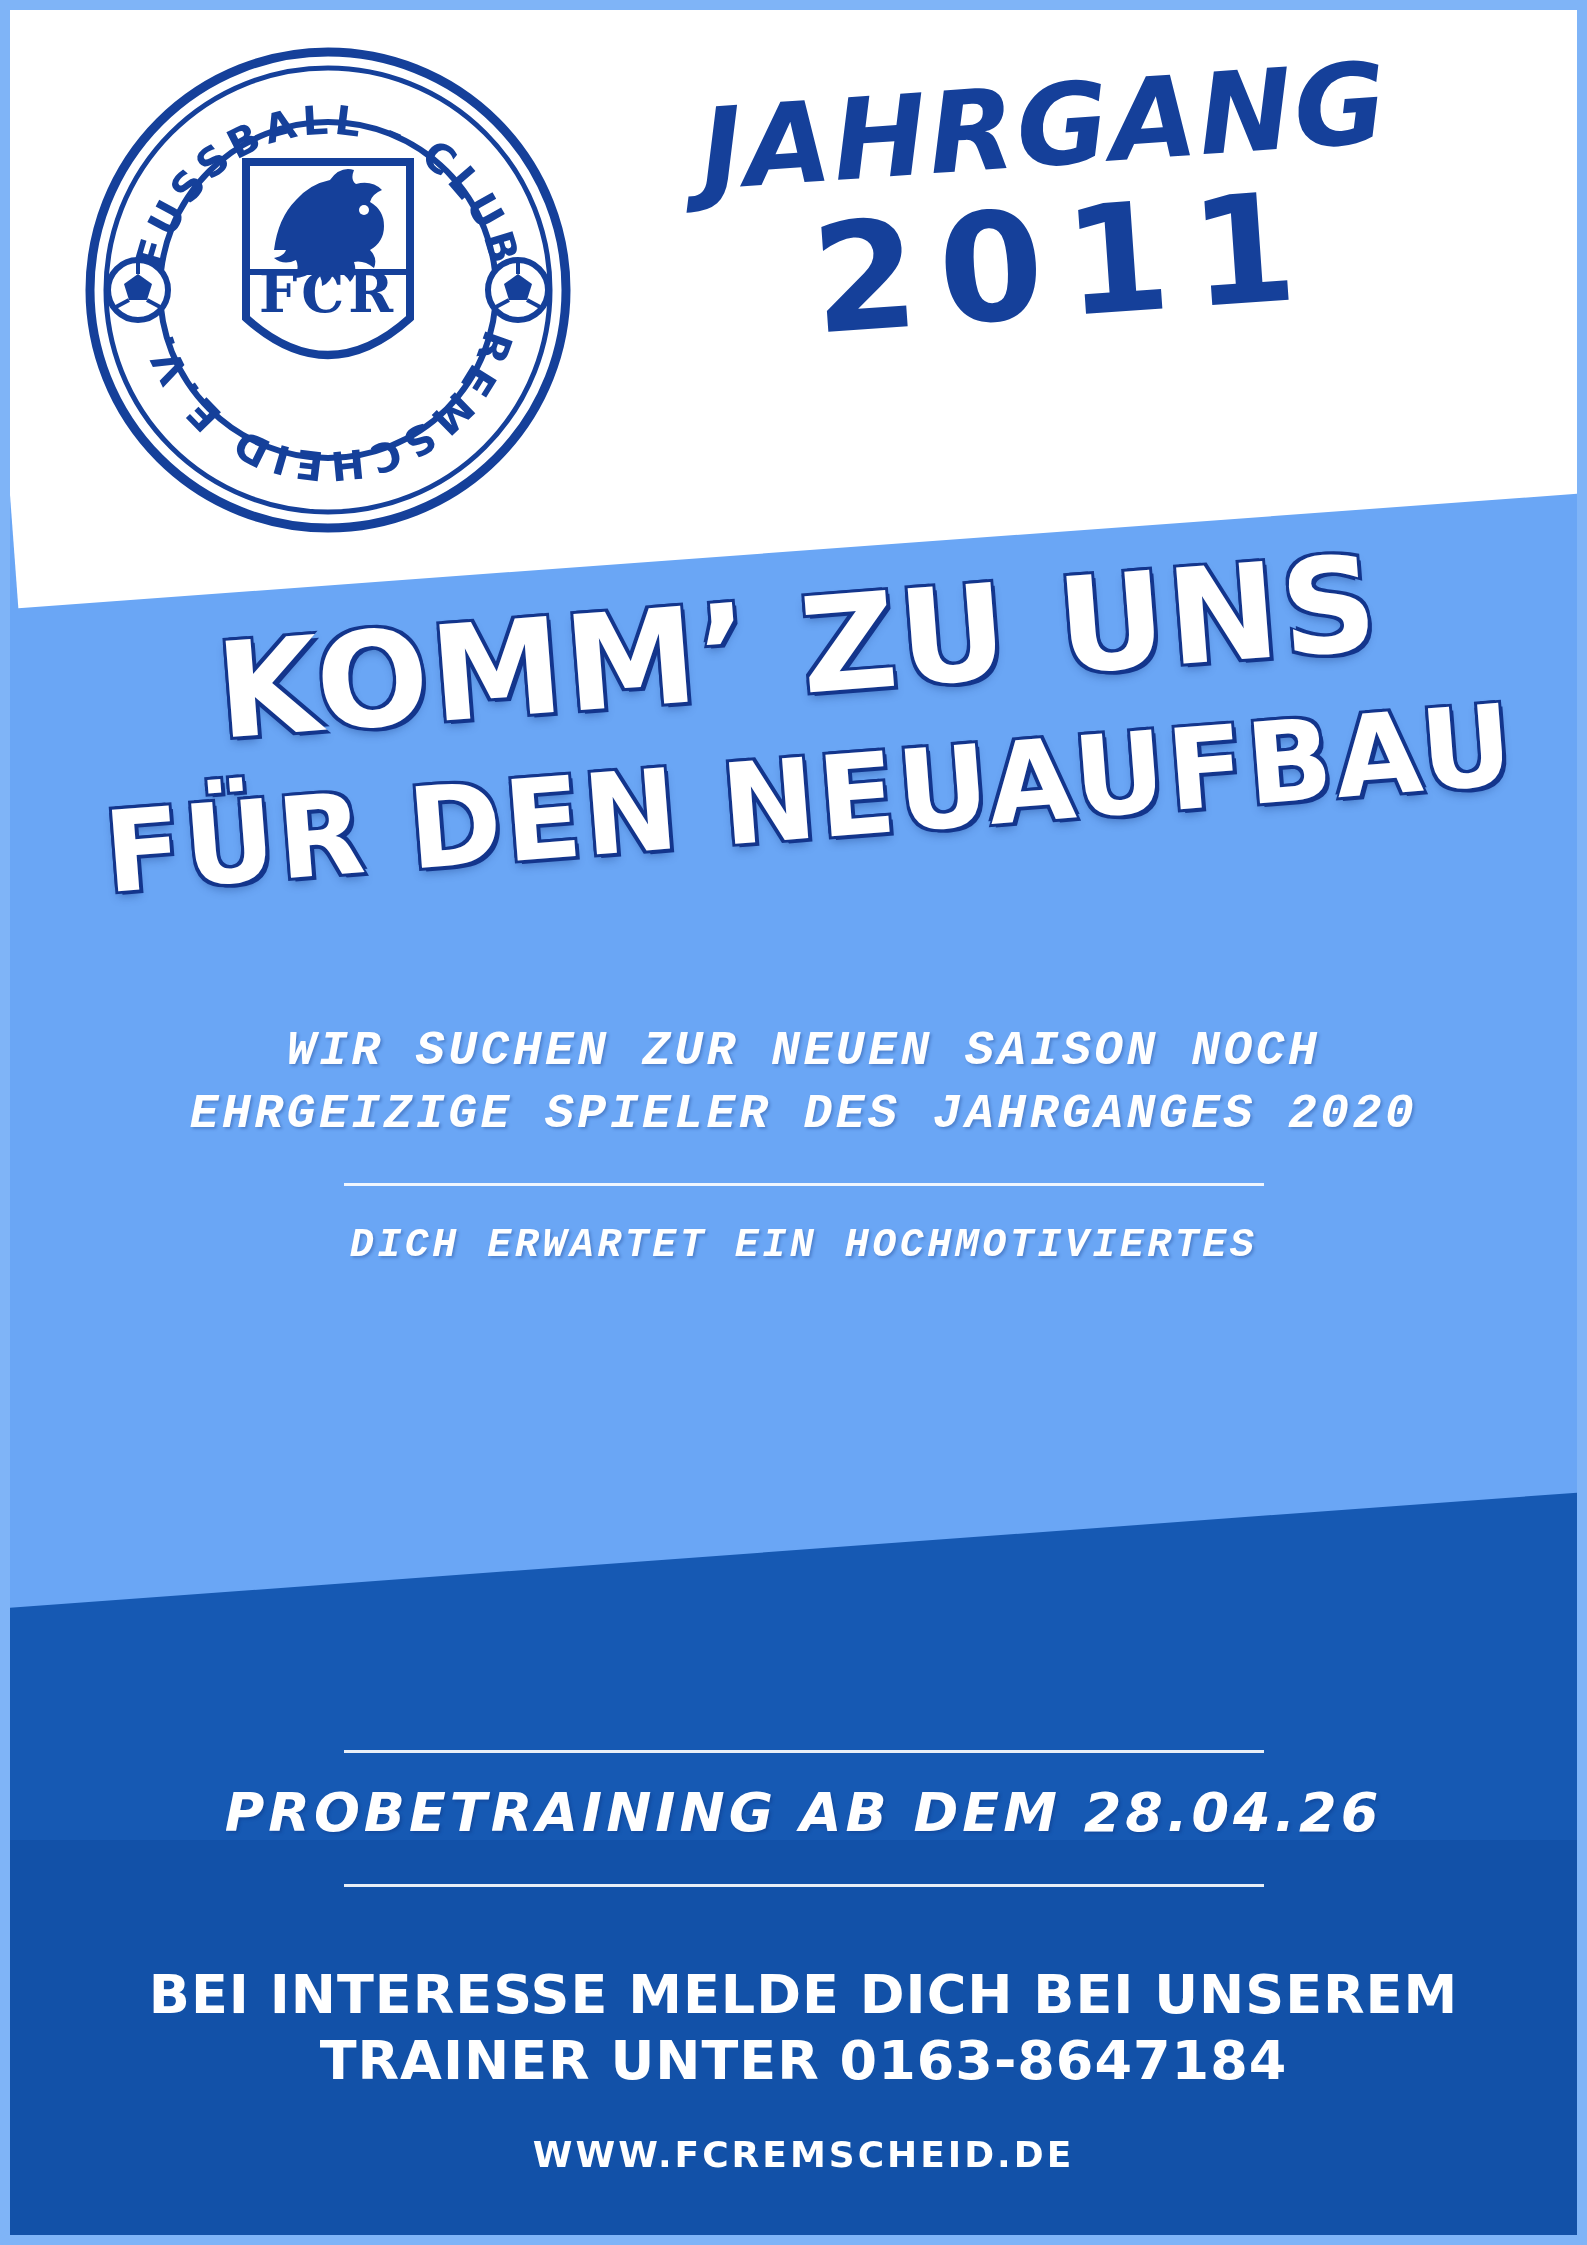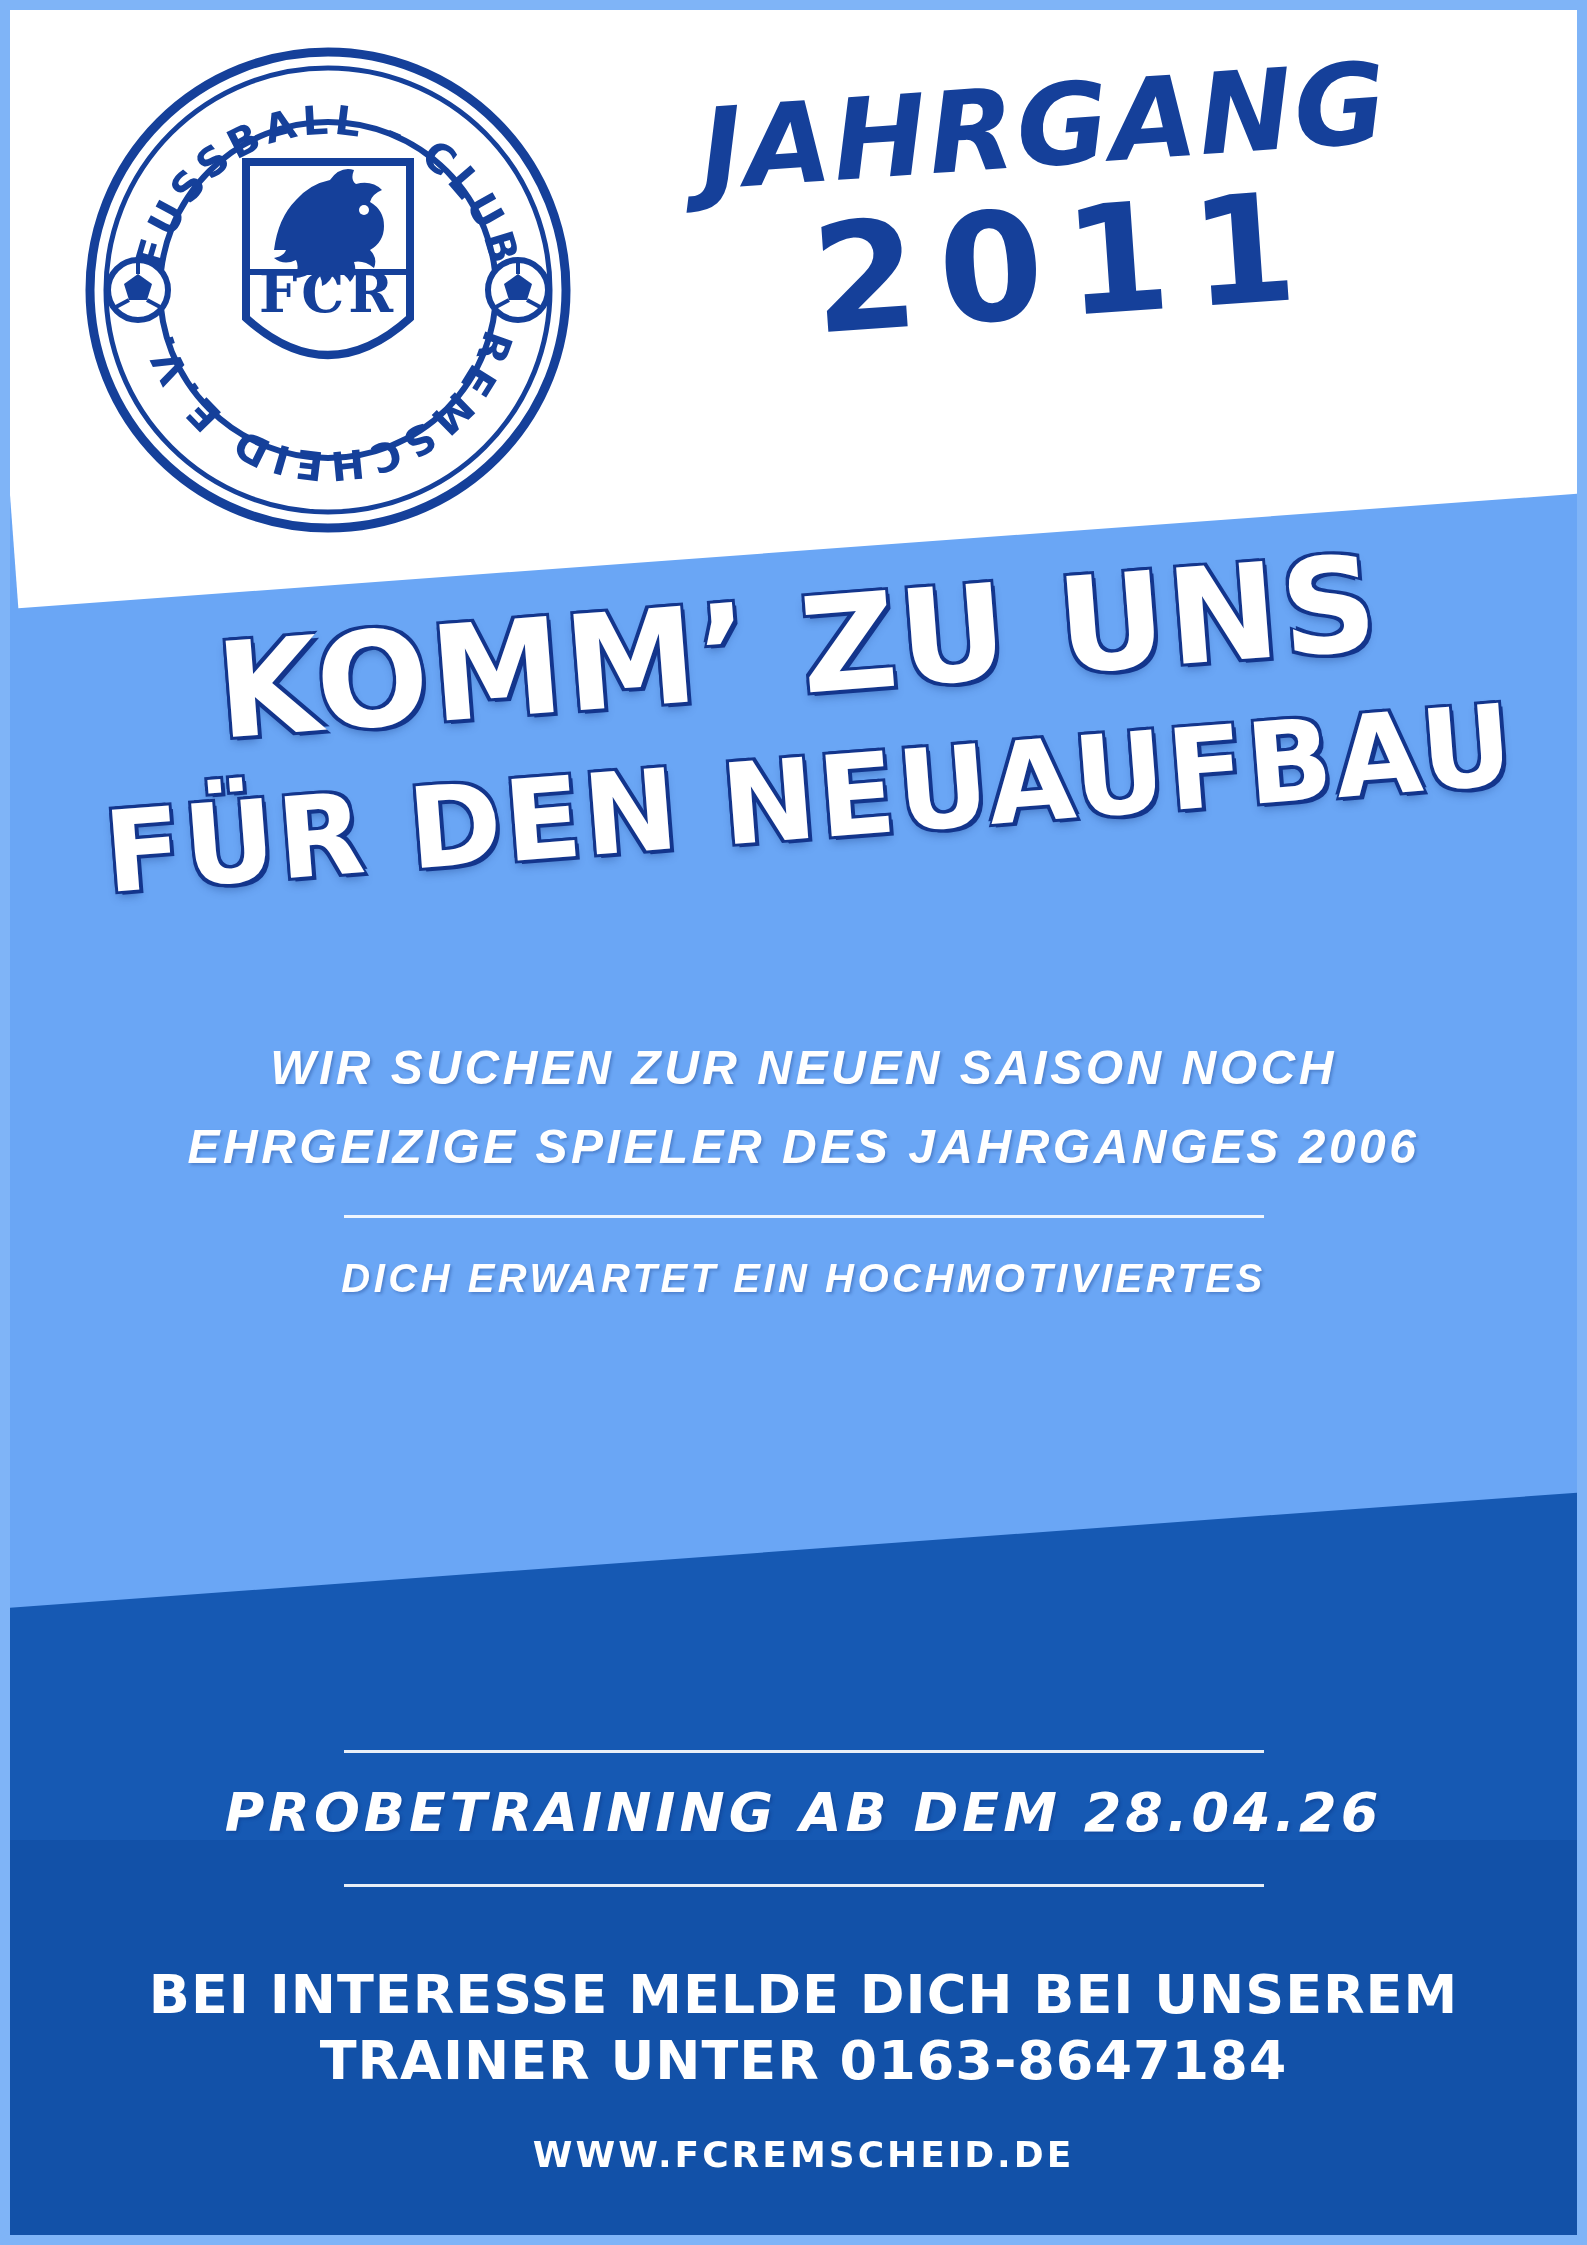--- a/index.html
+++ b/index.html
@@ -127,27 +127,27 @@
   .body-block {
     position: absolute;
     left: 0;
     top: 1010px;
     width: 1587px;
     z-index: 5;
     text-align: center;
     color: #ffffff;
   }
   .para {
-    font-family: Liberation Sans, sans-serif;
+    font-family: Liberation Mono, monospace;
     font-weight: bold;
     font-style: italic;
     font-size: 48px;
     letter-spacing: 3.5px;
     line-height: 1.32;
-    margin: 16px auto;
+    margin: 0 auto;
     width: 1400px;
     text-shadow: 2px 2px 3px rgba(12,45,120,0.30);
   }
   .para.small {
     font-size: 40px;
   }
   .rule {
     width: 920px;
     height: 3px;
     background: rgba(255,255,255,0.9);
@@ -280,21 +280,21 @@
     </div>
   </div>
 
   <div class="komm-wrap">
     <p class="komm-line1">KOMM’ ZU UNS</p>
     <p class="komm-line2">FÜR DEN NEUAUFBAU</p>
   </div>
 
   <div class="body-block">
     <p class="para">WIR SUCHEN ZUR NEUEN SAISON NOCH</p>
-    <p class="para">EHRGEIZIGE SPIELER DES JAHRGANGES 2006</p>
+    <p class="para">EHRGEIZIGE SPIELER DES JAHRGANGES 2020</p>
 
     <div class="rule"></div>
 
     <p class="para small">DICH ERWARTET EIN HOCHMOTIVIERTES</p>
   </div>
 
   <div class="probe">
     <div class="rule tight"></div>
     <p class="probe-text">PROBETRAINING AB DEM 28.04.26</p>
     <div class="rule"></div>

